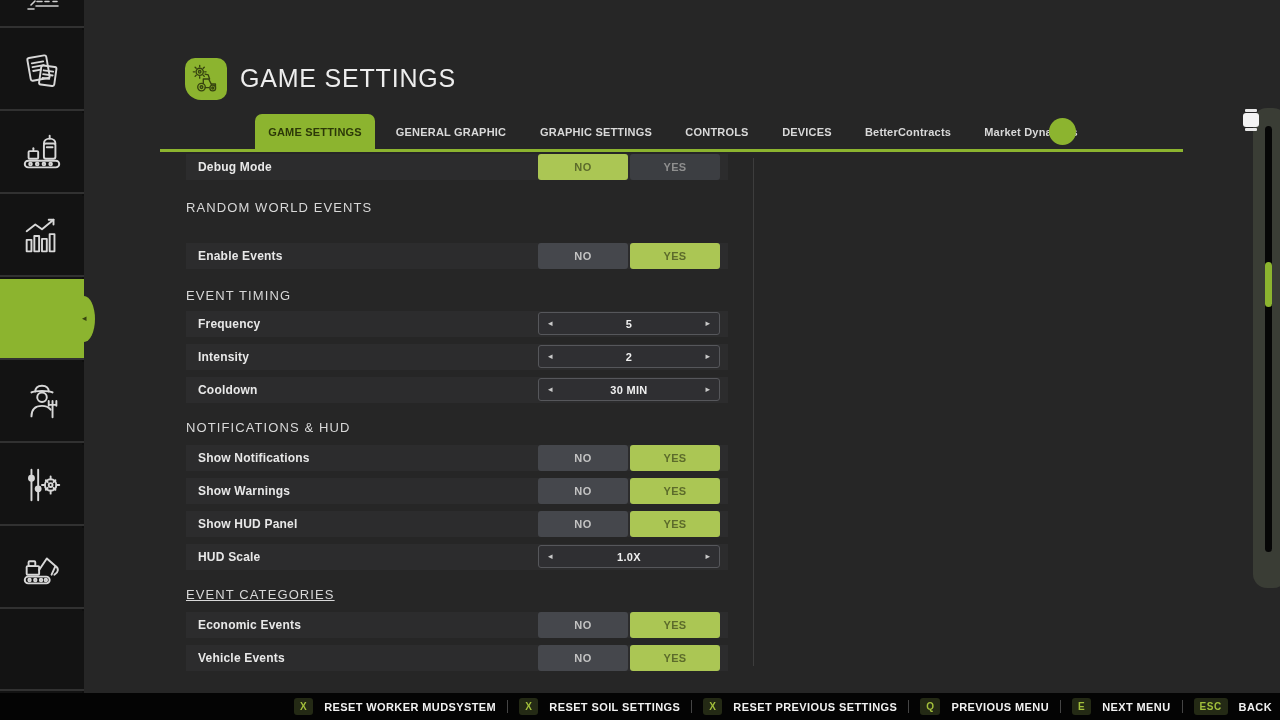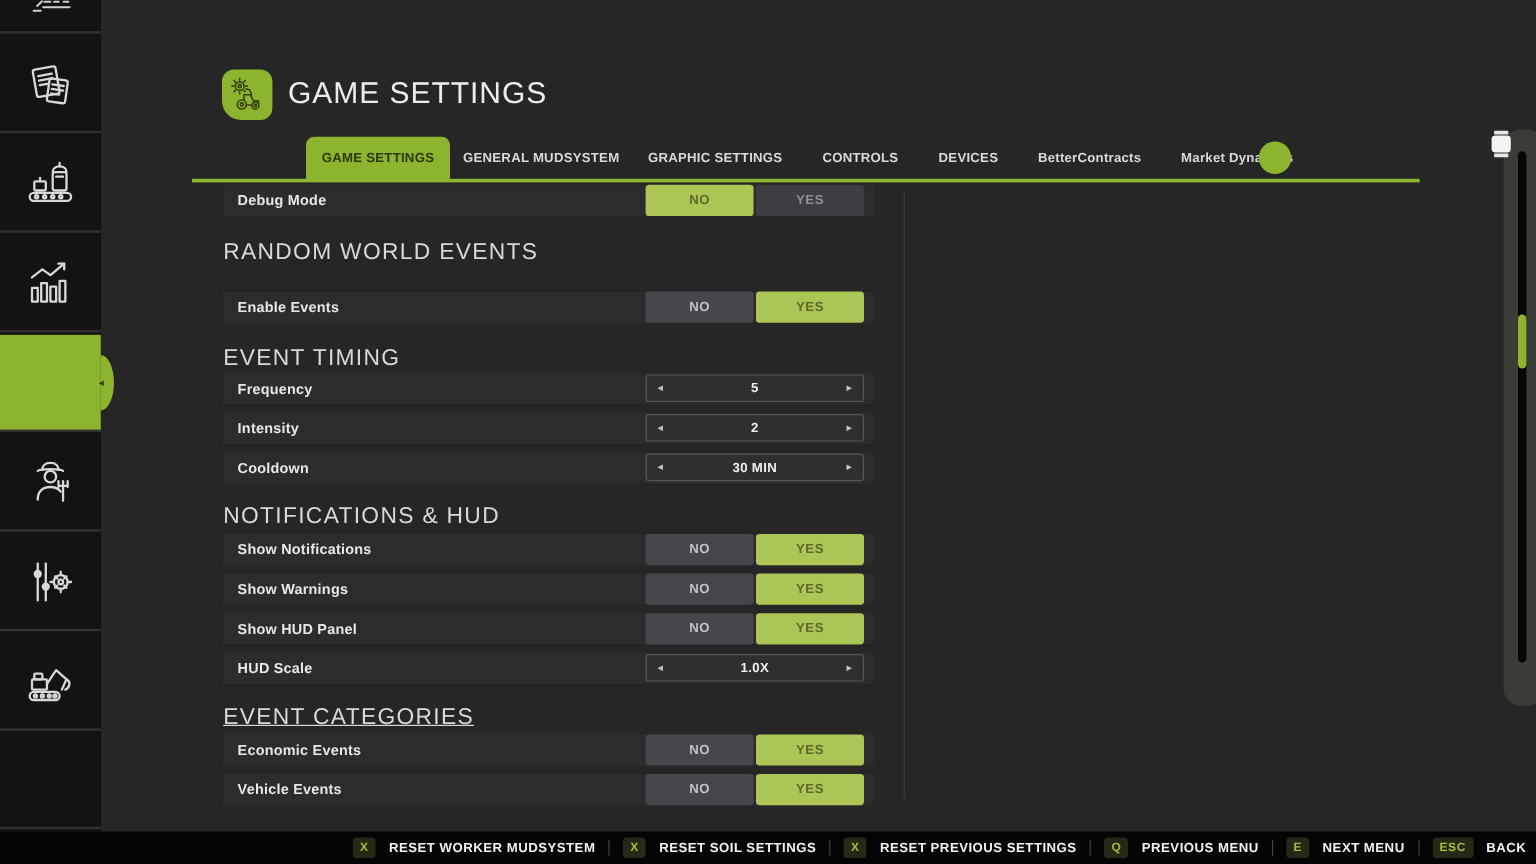--- a/index.html
+++ b/index.html
@@ -39,21 +39,21 @@
   .tab { position:absolute; top:114px; height:36px; transform:translateX(-50%);
          display:flex; align-items:center; font-size:11px; font-weight:bold; color:#d9d9d9;
          letter-spacing:.2px; white-space:nowrap; }
   #tab-underline { position:absolute; left:160px; top:149px; width:1023px; height:3px;
                    background:var(--accent); z-index:1; }
   .tab-dot { position:absolute; left:1049px; top:118px; width:27px; height:27px;
              border-radius:50%; background:var(--accent); z-index:3; }
 
   
   #content { position:absolute; left:186px; top:0; width:542px; height:693px; }
-  .heading { position:absolute; left:0; font-size:19px; font-weight:400; color:#d8d8d8;
+  .heading { position:absolute; left:0; font-size:13px; font-weight:400; color:#d8d8d8;
              letter-spacing:1.1px; white-space:nowrap; }
   .row { position:absolute; left:0; width:542px; height:26px; background:#2c2c2d;
          display:flex; align-items:center; }
   .row-label { padding-left:12px; font-size:12px; font-weight:bold; color:#e8e8e8;
                letter-spacing:.2px; }
   .toggle { position:absolute; right:8px; top:0; height:26px; display:flex; gap:2px; }
   .opt { width:90px; height:26px; display:flex; align-items:center; justify-content:center;
          font-size:11px; font-weight:bold; border-radius:3px; background:#45474c;
          color:#c3c3c3; letter-spacing:.4px; }
   .opt.selected { background:var(--toggle-on); color:#5c6b2b; }
@@ -219,21 +219,21 @@
         <circle cx="27.5" cy="30" r="3.2"></circle>
           <circle cx="27.5" cy="30" r="1.1"></circle>
         <path d="M19.2 29.5h4.2M26 25.5h4.5v3"></path>
       </g>
     </svg>
   </div>
   <h1 id="page-title">GAME SETTINGS</h1>
 
   <div id="tabs">
       <div class="tab-active">GAME SETTINGS</div>
-      <div class="tab" style="left: 451px;">GENERAL MUDSYSTEM</div>
+      <div class="tab" style="left: 451px;">GENERAL GRAPHIC</div>
       <div class="tab" style="left: 596px;">GRAPHIC SETTINGS</div>
       <div class="tab" style="left: 717px;">CONTROLS</div>
       <div class="tab" style="left: 807px;">DEVICES</div>
       <div class="tab" style="left: 908px;">BetterContracts</div>
       <div class="tab" style="left: 1031px;">Market Dynamics</div>
       <div class="tab-dot"></div>
     </div>
   <div id="tab-underline"></div>
 
   <main id="content">

